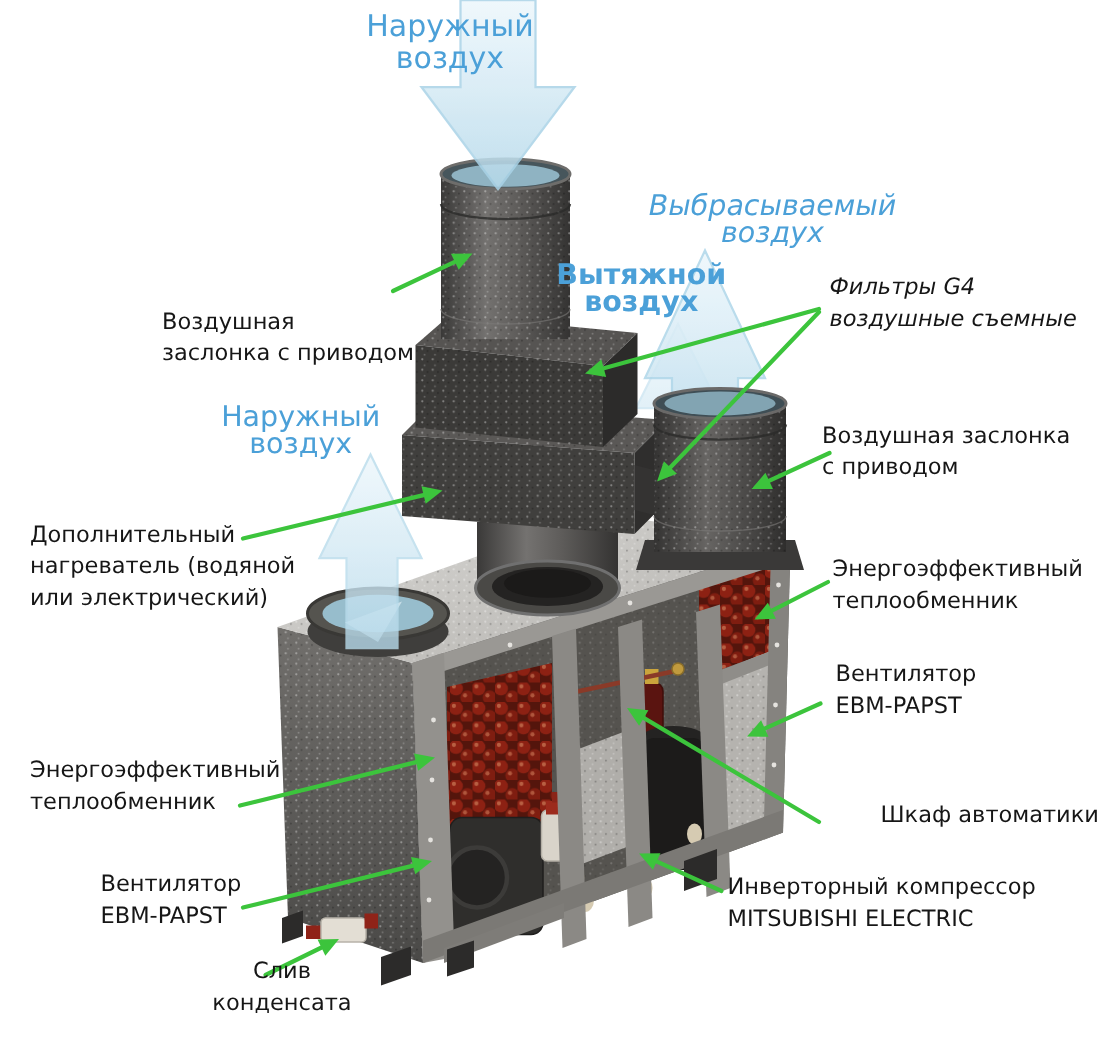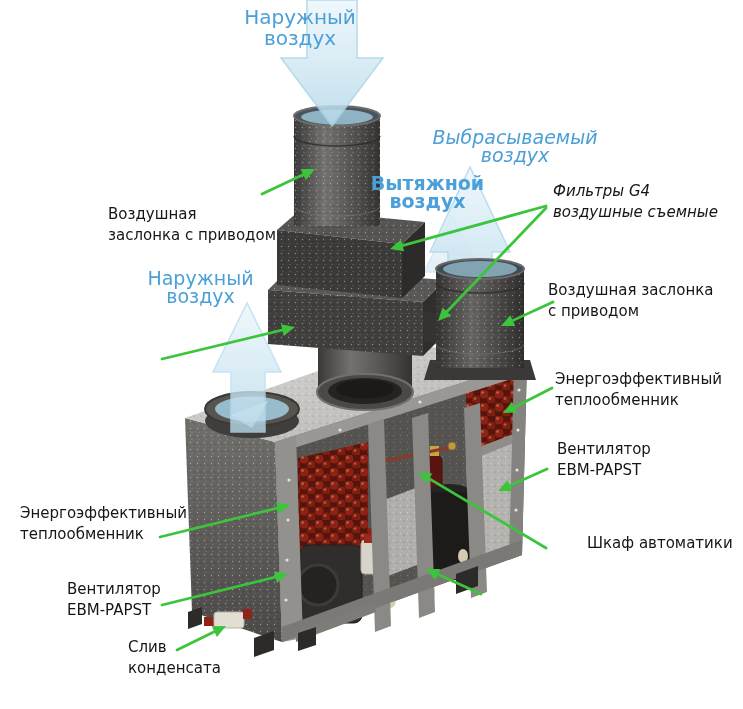--- a/index.html
+++ b/index.html
@@ -23,21 +23,21 @@
   #lbl-damper-left{left:108px;top:171px;width:180px;margin-top:33px;}
   #lbl-filters{left:553px;top:181px;width:180px;font-style:italic;}
   #lbl-damper-right{left:548px;top:280px;width:180px;}
   #lbl-heater{left:20px;top:346px;width:190px;}
   #lbl-hx-right{left:555px;top:369px;width:180px;}
   #lbl-fan-right{left:557px;top:439px;width:160px;}
   #lbl-hx-left{left:20px;top:503px;width:180px;}
   #lbl-cabinet{left:587px;top:533px;width:180px;}
   #lbl-fan-left{left:67px;top:579px;width:140px;}
   #lbl-compressor{left:485px;top:581px;width:240px;}
-  #lbl-drain{left:128px;top:637px;width:120px;}
+  #lbl-drain{left:128px;top:637px;width:120px;text-align:center;}
 </style>
 </head>
 <body>
 
 <div class="stage">
 
 <svg width="743" height="709" viewBox="0 0 743 709">
   <defs>
     <linearGradient id="bArr" x1="0" y1="0" x2="0" y2="1">
       <stop offset="0" stop-color="#edf7fc"></stop>
@@ -292,25 +292,30 @@
 воздух</div>
 <div class="lbl flow" id="lbl-supply">Наружный
 воздух</div>
 
 <div class="lbl" id="lbl-damper-left">Воздушная
 заслонка с приводом</div>
 <div class="lbl" id="lbl-filters">Фильтры G4
 воздушные съемные</div>
 <div class="lbl" id="lbl-damper-right">Воздушная заслонка
 с приводом</div>
+<div class="lbl" id="lbl-heater">Дополнительный
+нагреватель (водяной
+или электрический)</div>
 <div class="lbl" id="lbl-hx-right">Энергоэффективный
 теплообменник</div>
 <div class="lbl" id="lbl-fan-right">Вентилятор
 EBM-PAPST</div>
 <div class="lbl" id="lbl-hx-left">Энергоэффективный
 теплообменник</div>
 <div class="lbl" id="lbl-cabinet">Шкаф автоматики</div>
 <div class="lbl" id="lbl-fan-left">Вентилятор
 EBM-PAPST</div>
+<div class="lbl" id="lbl-compressor">Инверторный компрессор
+MITSUBISHI ELECTRIC</div>
 <div class="lbl" id="lbl-drain">Слив
 конденсата</div>
 
 </div>
 
 </body></html>

